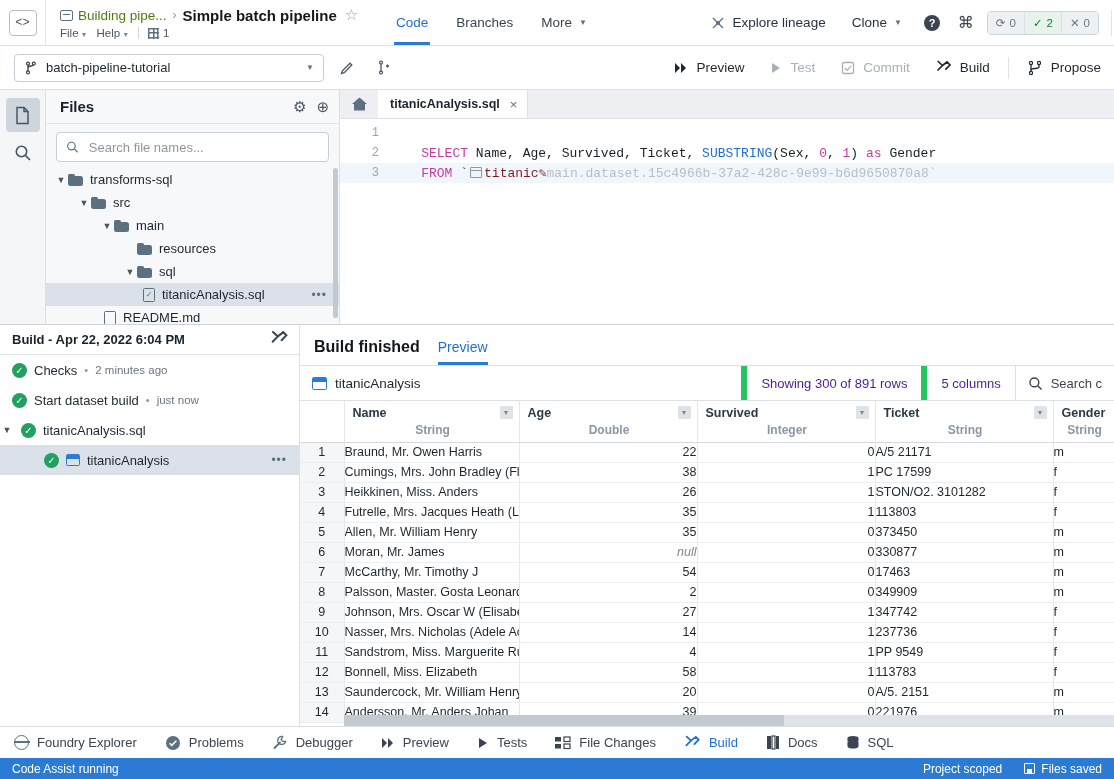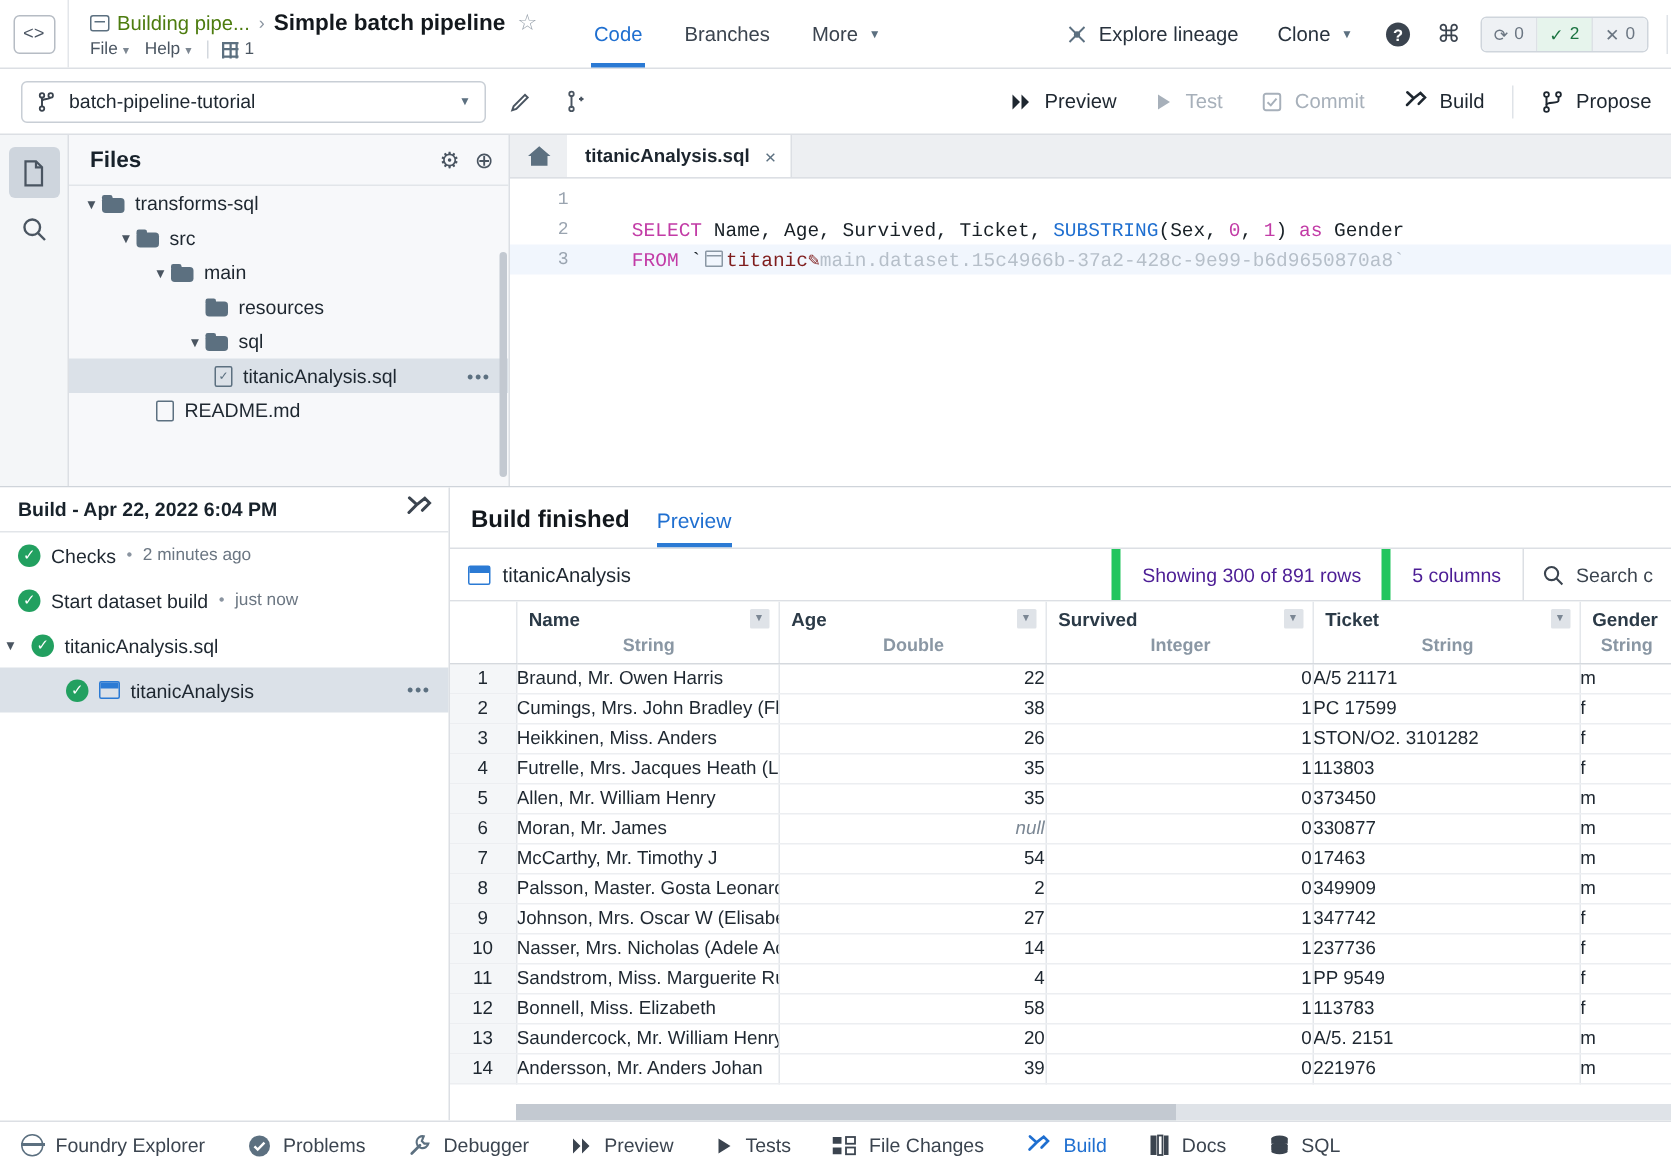--- a/index.html
+++ b/index.html
@@ -328,20 +328,29 @@
       </div>
     </div>
 
     <div class="files-panel">
       <div class="files-head">
         <span class="files-title">Files</span>
         <span class="files-head-icons">
           <span style="font-size:15px">⚙</span>
           <span style="font-size:15px">⊕</span>
         </span>
+      </div>
+      <div class="search-wrap">
+        <div class="search-box">
+          <svg width="14" height="14" viewBox="0 0 16 16">
+              <circle cx="6.8" cy="6.8" r="4.7" fill="none" stroke="#5c7080" stroke-width="1.5"></circle>
+              <path d="M10.3 10.3 L14.5 14.5" stroke="#5c7080" stroke-width="1.5"></path>
+            </svg>
+          <input type="text" placeholder="Search file names..." style="">
+        </div>
       </div>
       <div class="tree">
         <div class="trow" style="padding-left:8px">
           <span class="chev">▼</span>
           <span class="folder"></span>
           <span>transforms-sql</span>
         </div>
         <div class="trow" style="padding-left:31px">
           <span class="chev">▼</span>
           <span class="folder"></span>
@@ -698,13 +707,23 @@
           <ellipse cx="7" cy="3" rx="5.5" ry="2" fill="#3b444f"></ellipse>
           <rect x="1.5" y="3" width="11" height="3.5" fill="#3b444f"></rect>
           <ellipse cx="7" cy="7.5" rx="5.5" ry="2" fill="#3b444f"></ellipse>
           <rect x="1.5" y="7.5" width="11" height="3.5" fill="#3b444f"></rect>
           <ellipse cx="7" cy="11.5" rx="5.5" ry="2" fill="#3b444f"></ellipse>
         </svg>
       <span>SQL</span>
     </div>
   </div>
 
+  <div class="bottombar">
+    <span>Code Assist running</span>
+    <span class="bb-right">
+      <span>Project scoped</span>
+      <span class="bb-chip">
+        <span class="floppy"></span>
+        <span>Files saved</span>
+      </span>
+    </span>
+  </div>
 </div>
 
 </body></html>

